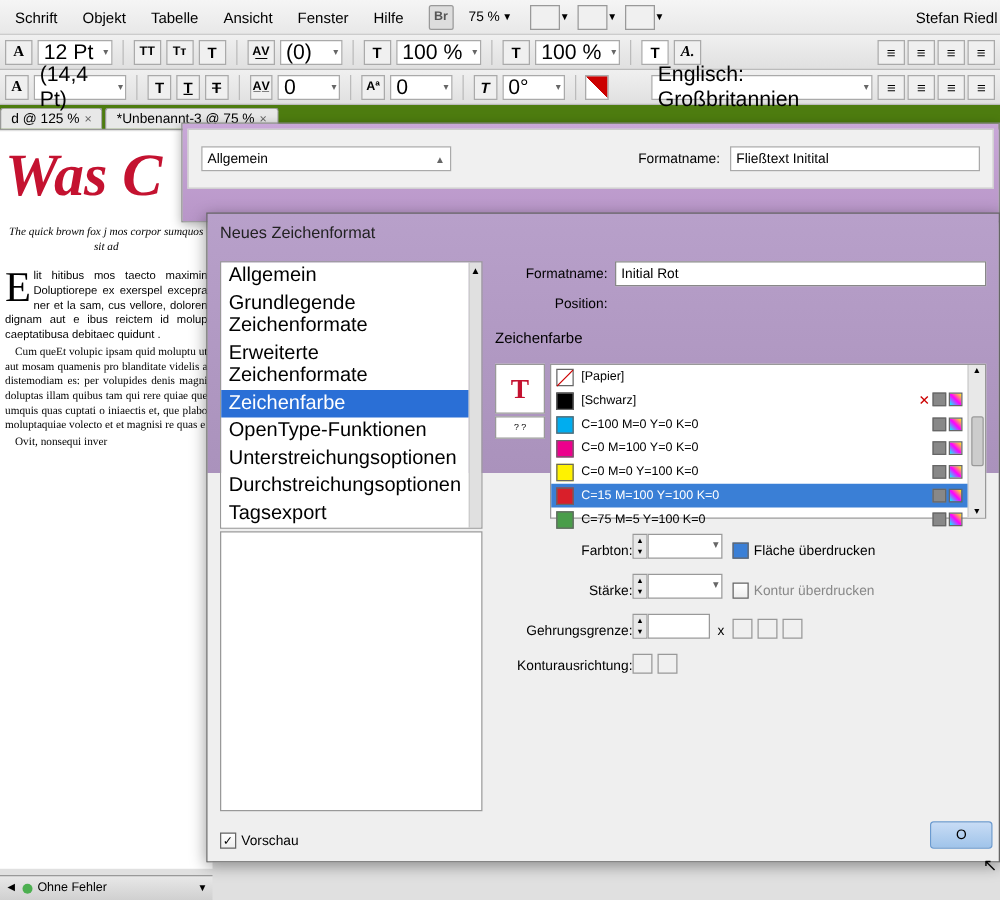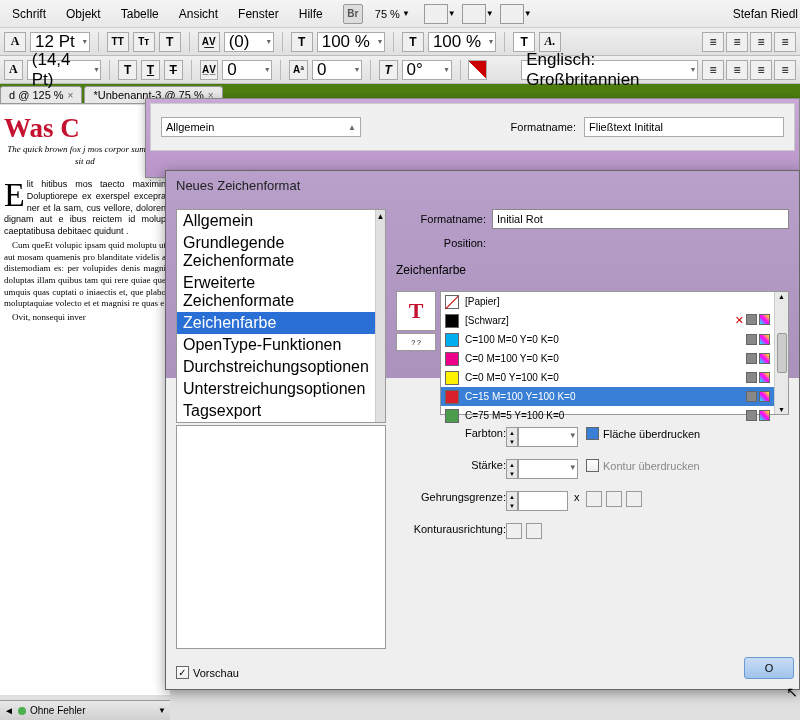--- a/index.html
+++ b/index.html
@@ -20,21 +20,21 @@
     .toolbar-select::after { content: "▾"; position: absolute; right: 2px; font-size: 8px; color: #666; }
     .sep { width: 1px; height: 20px; background: #bbb; margin: 0 4px; }
     
     
     .tabbar { height: 20px; background: #4d7c0f; display: flex; align-items: flex-end; font-size: 11px; border-bottom: 1px solid #999; }
     .tab { padding: 2px 8px; background: #e8e8e8; border: 1px solid #999; border-bottom: none; border-radius: 3px 3px 0 0; margin-right: 2px; display: flex; align-items: center; gap: 4px; }
     .tab-close { font-size: 10px; color: #666; }
     
     
     .document-area { position: absolute; top: 105px; left: 0; width: 170px; height: 590px; background: #fff; padding: 8px 4px; overflow: hidden; }
-    .doc-title { font-family: Georgia, serif; font-size: 27px; color: #c41230; font-weight: bold; font-stretch: condensed; margin-bottom: 0; }
+    .doc-title { font-family: Georgia, serif; font-size: 48px; color: #c41230; font-weight: bold; font-stretch: condensed; margin-bottom: 12px; font-style: italic; }
     .doc-subtitle { font-style: italic; font-size: 9px; font-family: Georgia, serif; text-align: center; margin-bottom: 12px; line-height: 1.3; }
     .doc-body { font-family: Georgia, serif; font-size: 9px; line-height: 1.3; text-align: justify; }
     .dropcap { float: left; font-size: 34px; line-height: 28px; font-family: Georgia, serif; padding-right: 2px; padding-top: 2px; }
     
     
     .dialog1 { position: absolute; top: 98px; left: 145px; width: 655px; height: 80px; background: linear-gradient(180deg, #c9a8d8 0%, #b896c8 100%); border: 1px solid #888; box-shadow: 0 2px 8px rgba(0,0,0,0.3); }
     .dialog1-title { font-size: 13px; color: #333; padding: 6px 10px; }
     .dialog1-body { background: #f0f0f0; margin: 4px; height: 48px; display: flex; align-items: center; padding: 0 10px; gap: 8px; position: relative; border: 1px solid #ccc; }
     .dialog1-left-select { width: 200px; height: 20px; border: 1px solid #aaa; background: #fff; padding: 0 4px; font-size: 11px; display: flex; align-items: center; position: relative; }
     .dialog1-left-select::after { content: "▲"; position: absolute; right: 4px; font-size: 8px; color: #666; }
@@ -75,21 +75,21 @@
     .swatch-cyan { background: #00adef; }
     .swatch-magenta { background: #ec008c; }
     .swatch-yellow { background: #fff200; }
     .swatch-red { background: #d91f2a; }
     .swatch-green { background: #4a9d4a; }
     .swatch-icons { position: absolute; right: 4px; display: flex; gap: 2px; }
     .swatch-mini { width: 11px; height: 11px; border: 1px solid #666; }
     .swatch-scrollbar { width: 14px; background: #e8e8e8; border-left: 1px solid #ccc; display: flex; flex-direction: column; justify-content: space-between; align-items: center; font-size: 7px; padding: 1px; }
     .swatch-thumb { width: 10px; height: 40px; background: #ccc; border: 1px solid #999; border-radius: 2px; }
     
-    .field-row { display: flex; align-items: flex-start; gap: 0; margin-top: 4px; }
+    .field-row { display: flex; align-items: flex-end; gap: 0; margin-top: 4px; }
     .field-label { text-align: right; width: 110px; }
     .spinner { width: 12px; height: 20px; display: flex; flex-direction: column; border: 1px solid #999; }
     .spinner-btn { flex: 1; background: #e8e8e8; font-size: 6px; display: flex; align-items: center; justify-content: center; }
     .small-input { width: 50px; height: 20px; border: 1px solid #999; background: #fff; }
     .small-select { width: 60px; height: 20px; border: 1px solid #999; background: #fff; position: relative; }
     .small-select::after { content: "▾"; position: absolute; right: 2px; top: 2px; font-size: 9px; color: #666; }
     .checkbox-label { display: flex; align-items: center; gap: 4px; font-size: 11px; }
     .checkbox-box { width: 13px; height: 13px; border: 1px solid #666; background: linear-gradient(#fff, #eee); display: flex; align-items: center; justify-content: center; font-size: 10px; }
     .checkbox-checked { color: #000; }
     .align-btns { display: flex; gap: 4px; }
@@ -214,22 +214,22 @@
   <div class="dialog2-titlebar">Neues Zeichenformat</div>
   <div class="dialog2-body">
     <div class="dialog2-sidebar">
       <div class="sidebar-list-wrapper">
         <div class="sidebar-list-inner">
           <div class="sidebar-item">Allgemein</div>
           <div class="sidebar-item">Grundlegende Zeichenformate</div>
           <div class="sidebar-item">Erweiterte Zeichenformate</div>
           <div class="sidebar-item selected">Zeichenfarbe</div>
           <div class="sidebar-item">OpenType-Funktionen</div>
+          <div class="sidebar-item">Unterstreichungsoptionen</div>
           <div class="sidebar-item">Durchstreichungsoptionen</div>
-          <div class="sidebar-item">Unterstreichungsoptionen</div>
           <div class="sidebar-item">Tagsexport</div>
         </div>
         <div class="sidebar-scroll">▲</div>
       </div>
       <div class="sidebar-empty"></div>
     </div>
     <div class="dialog2-main">
       <div class="form-row">
         <span class="form-label">Formatname:</span>
         <input class="form-input" value="Initial Rot" style="">

